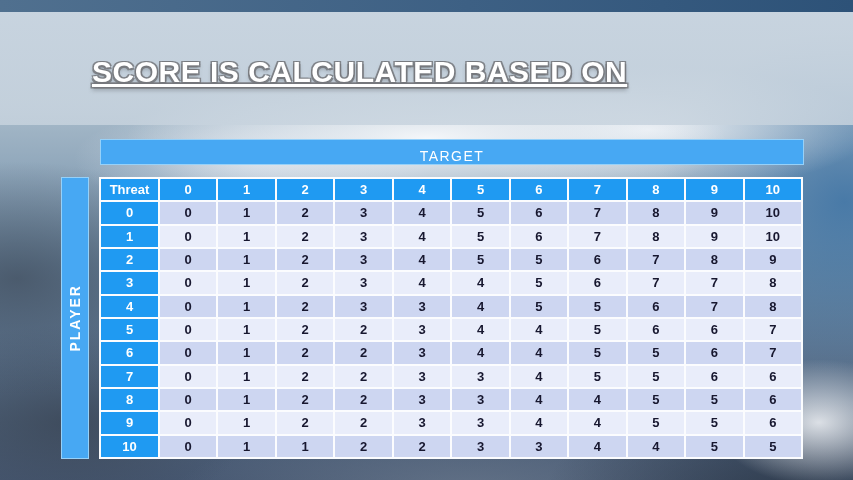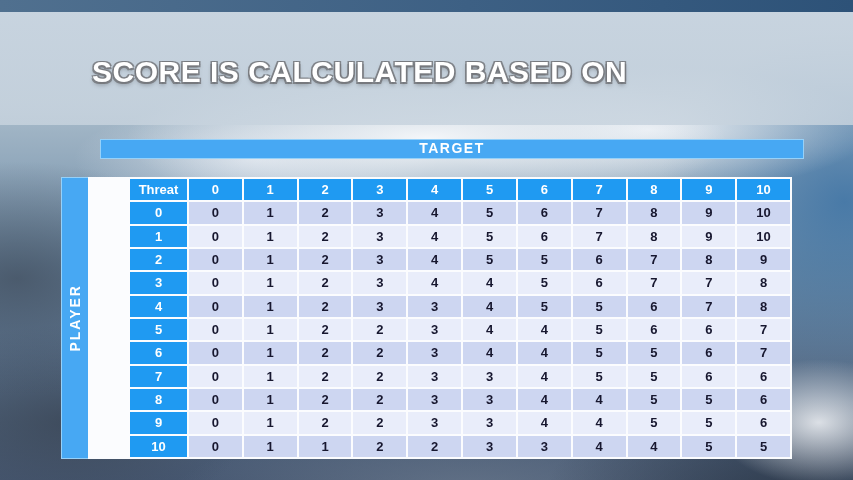--- a/index.html
+++ b/index.html
@@ -38,51 +38,51 @@
   .slide-title {
     position: absolute; left: 92px; top: 33px; width: 680px;
     font-size: 30px; line-height: 38px; font-weight: 700;
     letter-spacing: 0.5px; color: #ffffff; text-transform: uppercase;
     text-shadow:
       -1.5px -1.5px 0 rgba(118,120,124,0.85),
        1.5px -1.5px 0 rgba(118,120,124,0.85),
       -1.5px  1.5px 0 rgba(118,120,124,0.85),
        1.5px  1.5px 0 rgba(118,120,124,0.85),
        0 3px 4px rgba(70,75,80,0.45);
+    text-decoration: underline;
   }
 
   .target-bar {
-    position: absolute; left: 100px; top: 139px; width: 704px; height: 20px;
+    position: absolute; left: 100px; top: 139px; width: 704px; height: 26px;
     background: var(--bar-blue, #47a8f3);
     border: 1px solid #96d1f9;
-    display: flex; align-items: flex-start; justify-content: center;
-    color: #ffffff; font-size: 14px; font-weight: 700; letter-spacing: 1.5px;
+    display: flex; align-items: flex-end; justify-content: center;
+    color: #ffffff; font-size: 14px; font-weight: 400; letter-spacing: 1.5px;
   }
 
   .player-bar {
     position: absolute; left: 61px; top: 177px; width: 28px; height: 282px;
     background: var(--bar-blue, #47a8f3);
     border: 1px solid #96d1f9;
     display: flex; align-items: center; justify-content: center;
   }
   .player-bar span {
     writing-mode: vertical-rl;
     transform: rotate(180deg);
     color: #ffffff; font-size: 14px; font-weight: 700; letter-spacing: 2px;
   }
 
   .score-table {
-    position: absolute; left: 88px; top: 177px; width: 704px; height: 282px;
+    position: absolute; left: 99px; top: 177px; width: 704px; height: 282px;
     display: grid;
     grid-template-columns: 57px repeat(11, 1fr);
     grid-template-rows: repeat(12, 1fr);
     gap: 2px;
     background: #fbfcfe;
     border: 2px solid #fbfcfe;
-    padding-left: 40px;
   }
   .cell {
     display: flex; align-items: center; justify-content: center;
     font-size: 13px; font-weight: 700;
   }
   .cell.head { background: var(--header-blue, #1f9af2); color: #ffffff; }
   .cell.even { background: var(--row-even, #cdd6f1); color: #17172f; }
   .cell.odd  { background: var(--row-odd,  #e9edfa); color: #17172f; }
 </style>
 </head>

